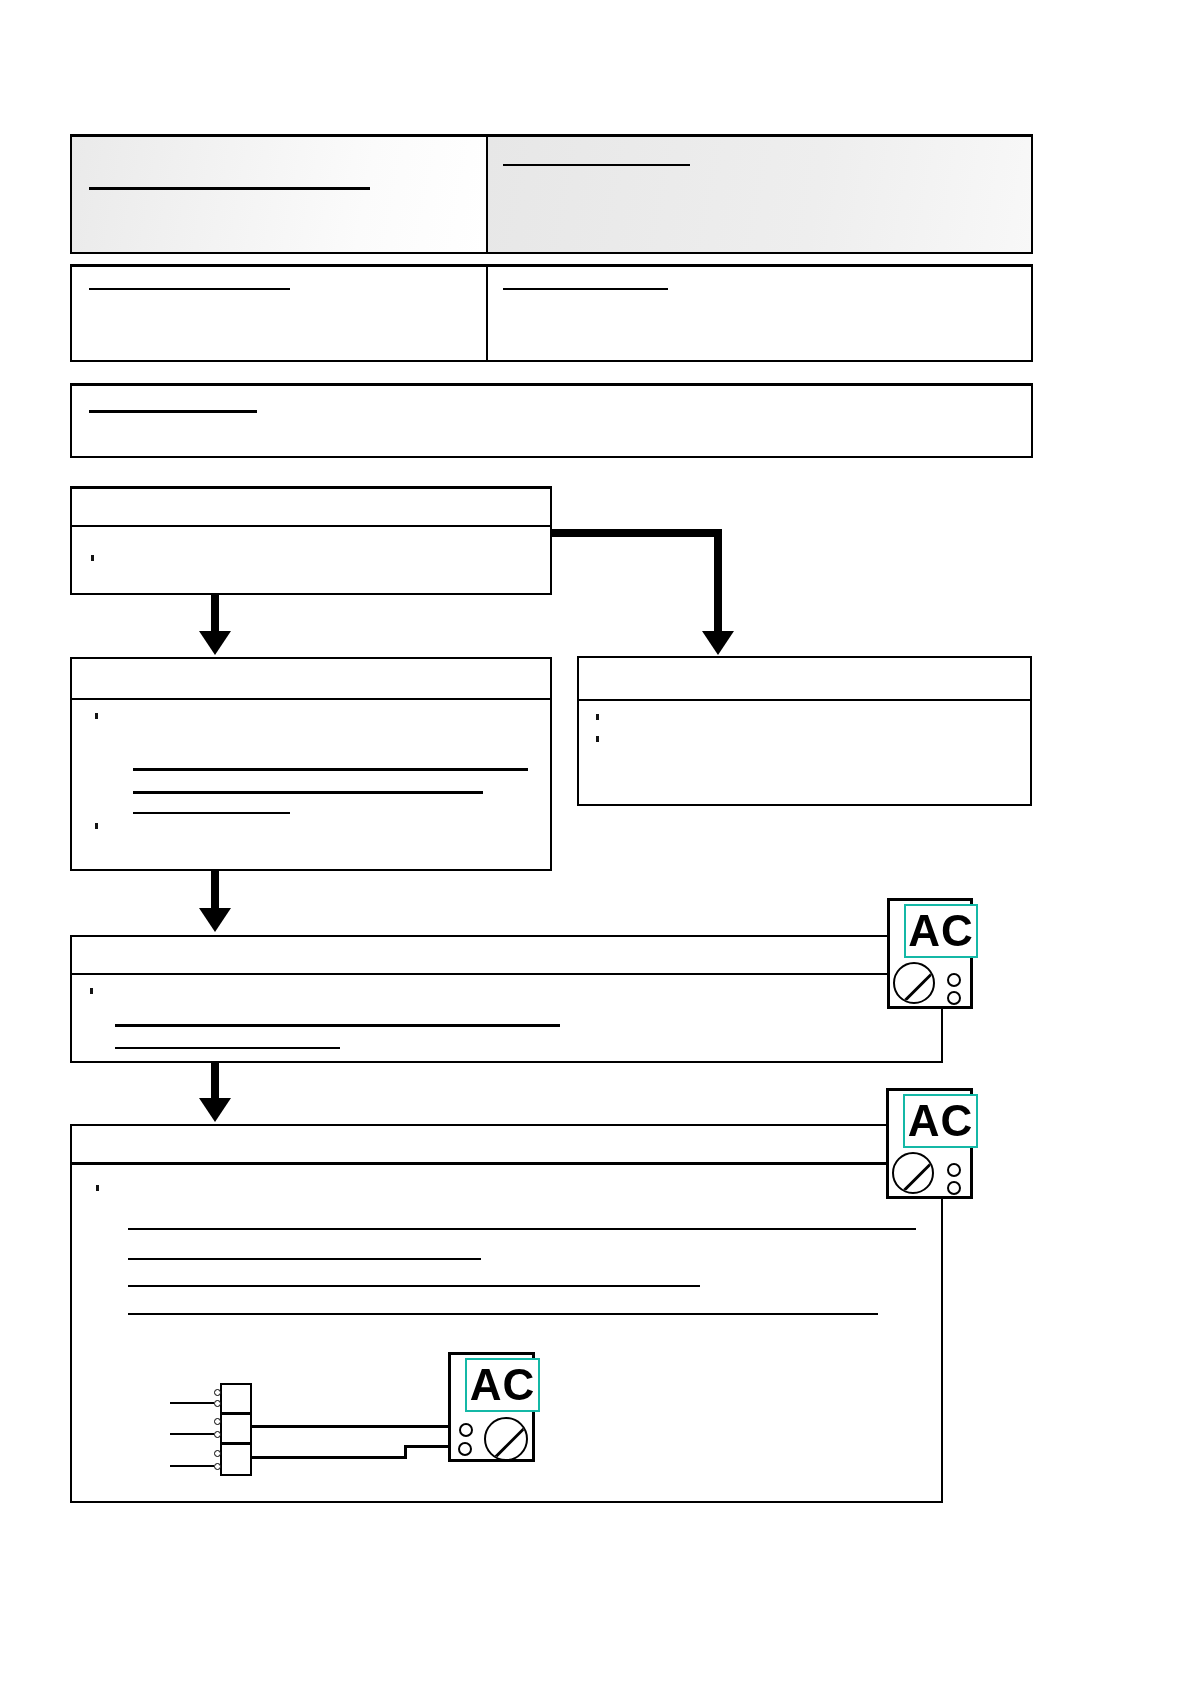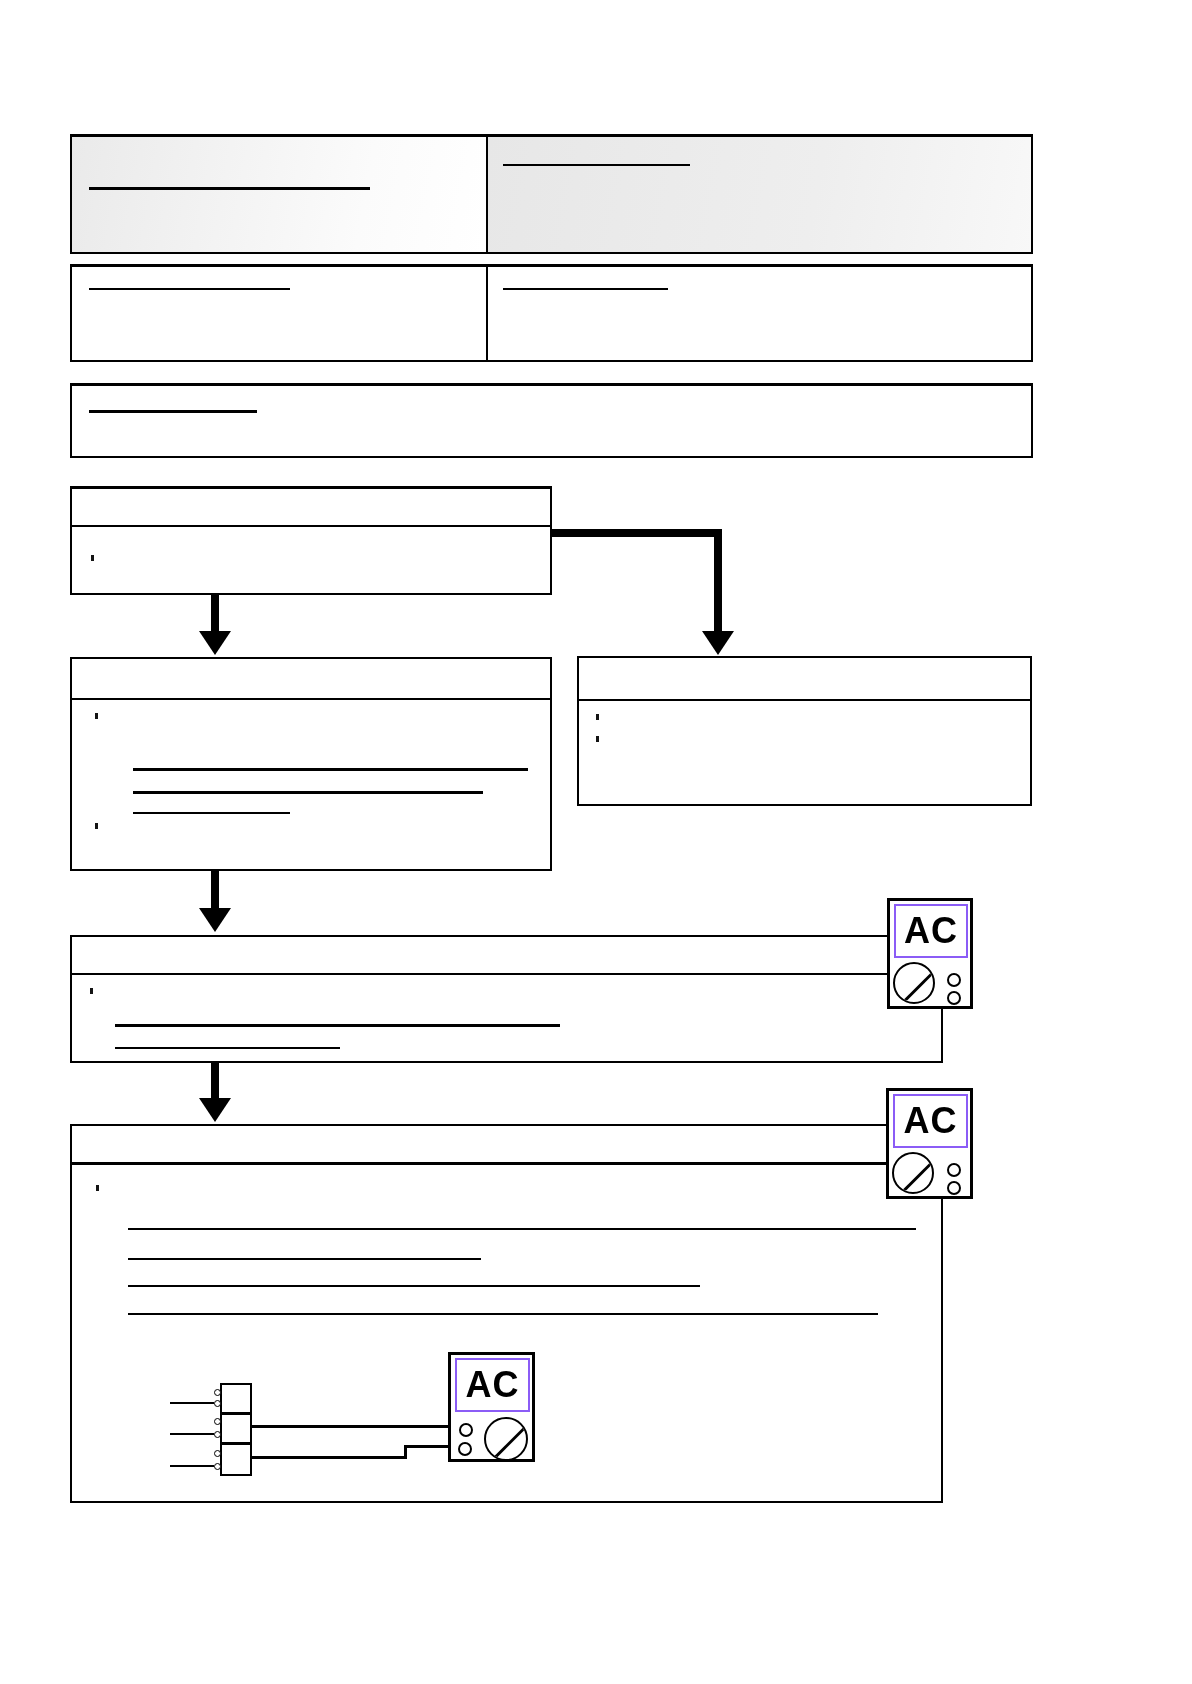--- a/index.html
+++ b/index.html
@@ -11,23 +11,23 @@
   .hr{position:absolute;background:#000;}
   .vr{position:absolute;background:#000;}
   .rule{position:absolute;background:#000;}
   .bullet{position:absolute;width:3px;height:6px;background:#141414;}
   .stem{position:absolute;width:8px;background:#000;}
   .ahead{position:absolute;width:0;height:0;border-left:16px solid transparent;
          border-right:16px solid transparent;border-top:24px solid #000;}
   .gradL{position:absolute;inset:0;background:linear-gradient(100deg,#eaeaea 0%,#fbfbfb 70%,#ffffff 100%);}
   .gradR{position:absolute;inset:0;background:linear-gradient(100deg,#e7e7e7 0%,#eeeeee 60%,#f8f8f8 100%);}
   .meter{position:absolute;background:#fff;border:3px solid #000;box-sizing:border-box;z-index:6;}
-  .mdisplay{position:absolute;border:2px solid #8b5cf6;display:flex;align-items:center;justify-content:center;
-            font-weight:bold;font-size:36px;letter-spacing:1px;color:#000;background:#fff;
-            font-family:"Liberation Sans",sans-serif;}
+  .mdisplay{position:absolute;border:2px solid #14b8a6;display:flex;align-items:center;justify-content:center;
+            font-weight:bold;font-size:44px;letter-spacing:1px;color:#000;background:#fff;
+            font-family:"Liberation Sans",sans-serif;margin-left:10px;}
   .dial{position:absolute;border:2px solid #000;border-radius:50%;box-sizing:border-box;background:#fff;overflow:hidden;}
   .dial .slash{position:absolute;left:-4px;top:50%;width:60px;height:3px;background:#000;
                transform:rotate(-45deg);transform-origin:center;}
   .term{position:absolute;border:2px solid #000;border-radius:50%;box-sizing:border-box;background:#fff;}
   .pin{position:absolute;width:7px;height:7px;border:1.5px solid #000;border-radius:50%;
        box-sizing:border-box;background:#fff;z-index:7;}
   .crect{position:absolute;border:2px solid #000;box-sizing:border-box;background:#fff;z-index:6;}
   .wire{position:absolute;background:#000;z-index:5;}
   .lead{position:absolute;background:#000;height:2px;z-index:5;}
 </style>

